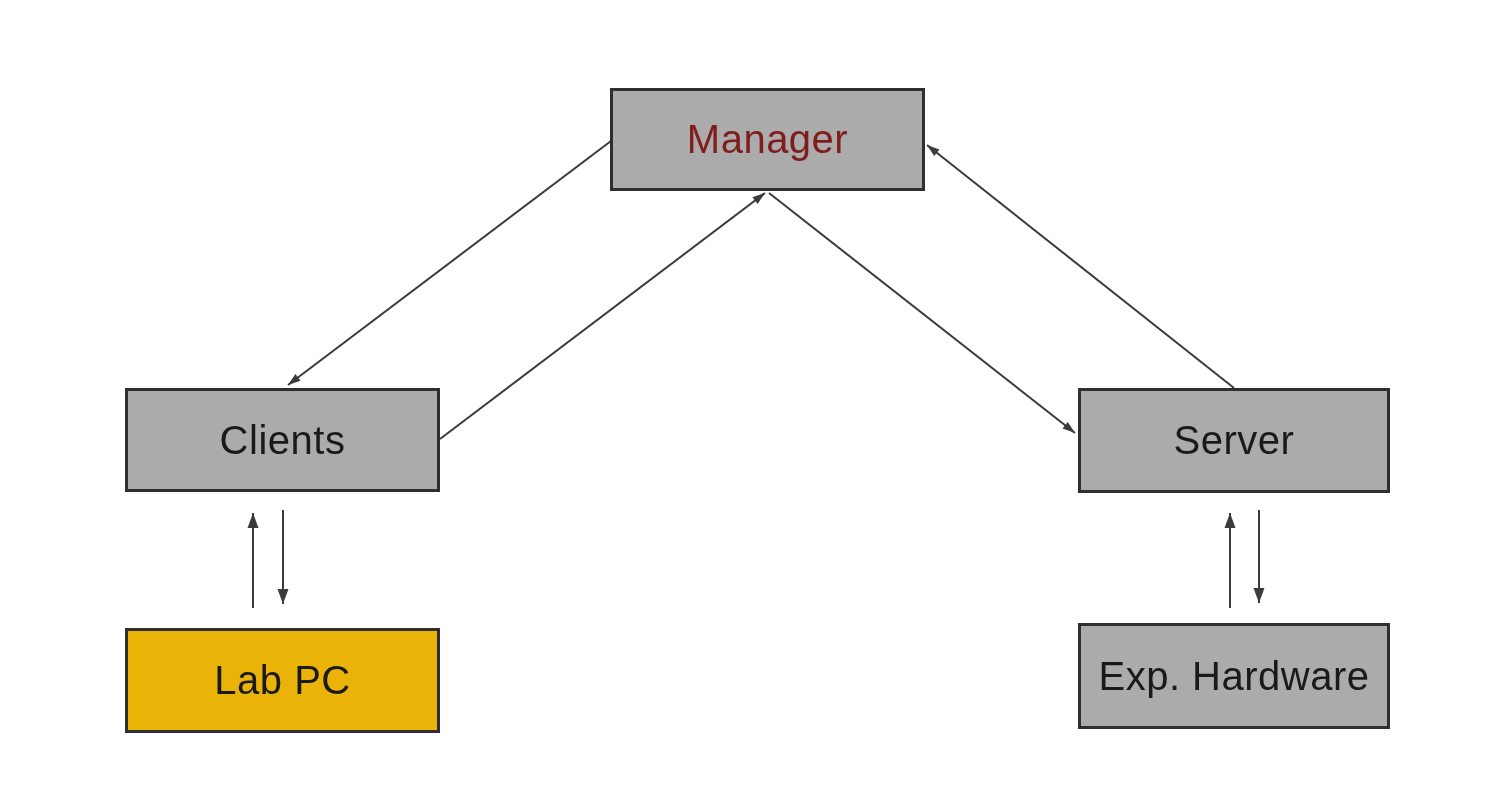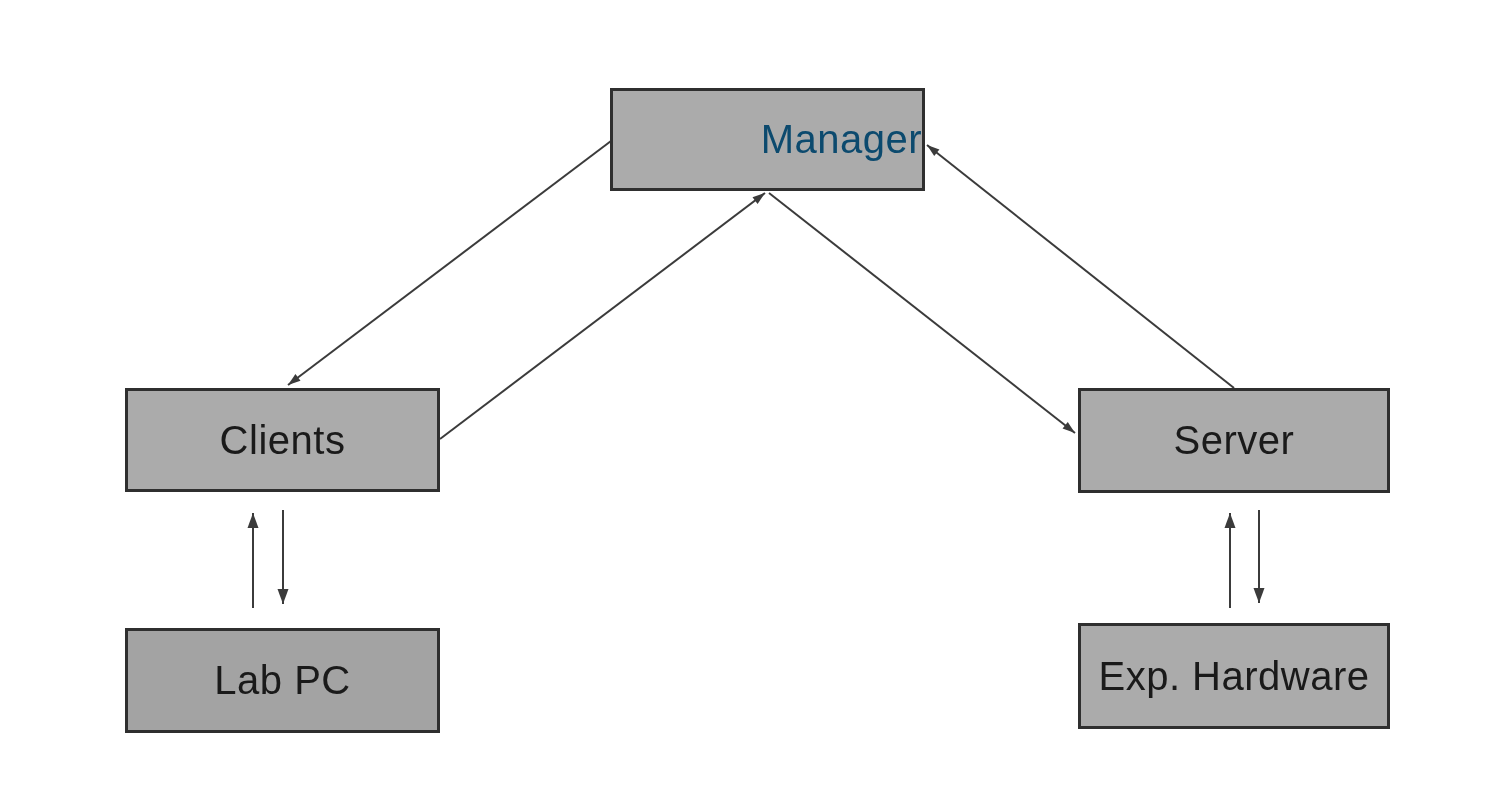--- a/index.html
+++ b/index.html
@@ -70,33 +70,33 @@
       <line class="edge-line" x1="769" y1="193" x2="1075" y2="433" marker-end="url(#head-thin)"></line>
       <line class="edge-line" x1="1234" y1="388" x2="927" y2="145" marker-end="url(#head-thin)"></line>
 
       <line class="edge-line" x1="253" y1="608" x2="253" y2="513" marker-end="url(#head-block)"></line>
       <line class="edge-line" x1="283" y1="510" x2="283" y2="604" marker-end="url(#head-block)"></line>
       <line class="edge-line" x1="1230" y1="608" x2="1230" y2="513" marker-end="url(#head-block)"></line>
       <line class="edge-line" x1="1259" y1="510" x2="1259" y2="603" marker-end="url(#head-block)"></line>
     </g>
   </svg>
 
-  <div class="node node-manager" style="background-color: rgb(171, 171, 171); border-color: rgb(47, 47, 47); color: #0c4a6e; justify-content: flex-end;">
+  <div class="node node-manager" style="background-color: rgb(171, 171, 171); border-color: rgb(47, 47, 47); color: #7f1d1d;">
     <span>Manager</span>
   </div>
 
   <div class="node node-server" style="background-color: rgb(171, 171, 171); border-color: rgb(47, 47, 47); color: rgb(26, 26, 26);">
     <span>Server</span>
   </div>
 
   <div class="node node-clients" style="background-color: rgb(171, 171, 171); border-color: rgb(47, 47, 47); color: rgb(26, 26, 26);">
     <span>Clients</span>
   </div>
 
-  <div class="node node-lab-pc" style="background-color: #a3a3a3; border-color: rgb(47, 47, 47); color: rgb(26, 26, 26);">
+  <div class="node node-lab-pc" style="background-color: #eab308; border-color: rgb(47, 47, 47); color: rgb(26, 26, 26);">
     <span>Lab PC</span>
   </div>
 
   <div class="node node-exp-hardware" style="background-color: rgb(171, 171, 171); border-color: rgb(47, 47, 47); color: rgb(26, 26, 26);">
     <span>Exp. Hardware</span>
   </div>
 
 </div>
 
 </body></html>

